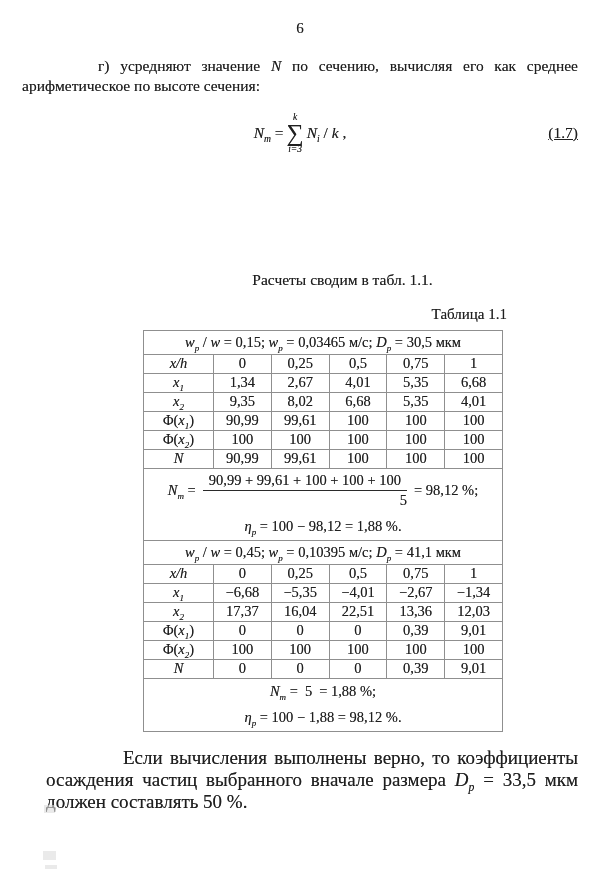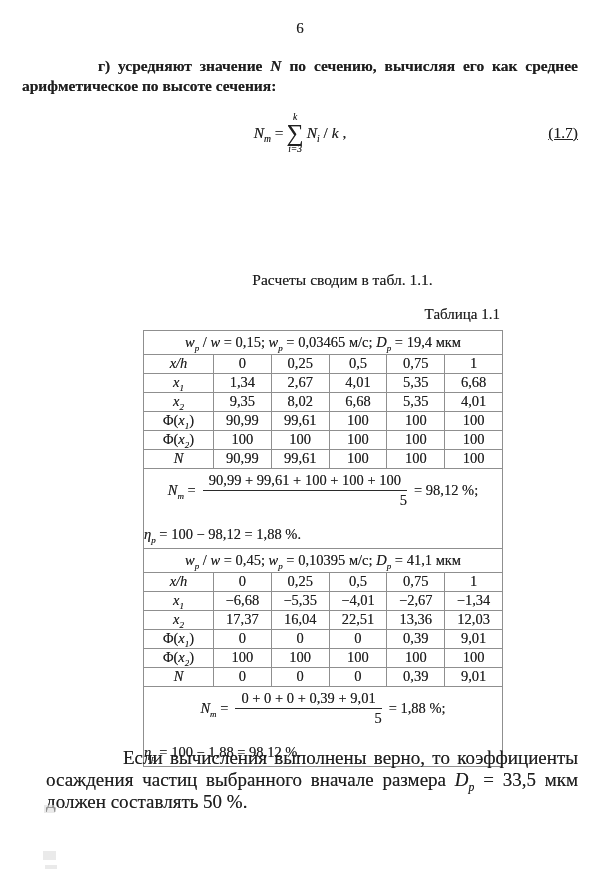--- a/index.html
+++ b/index.html
@@ -17,41 +17,41 @@
   }
   .pagenum{
     position:absolute;top:20px;left:0;width:600px;
     text-align:center;font-size:15px;
   }
   .para{
     position:absolute;left:22px;width:556px;
     font-size:15.5px;line-height:20px;
     text-align:justify;text-indent:76px;
   }
-  .p1{top:56px;font-weight:bold;}
+  .p1{top:56px;}
   .p2{top:174px;}
   .intro{
     position:absolute;top:271px;left:22px;width:556px;
     font-size:15.5px;text-indent:85px;text-align:center;
   }
   .eq{
     position:absolute;left:22px;width:556px;
     display:flex;align-items:center;justify-content:center;
     font-size:15.5px;
   }
   .eq17{top:105px;height:56px;}
   .eq18{top:227px;height:24px;}
   .eq-label{position:absolute;right:0;top:50%;transform:translateY(-50%);font-style:normal;text-decoration:underline;}
   .sum{display:inline-flex;flex-direction:column;align-items:center;line-height:1;margin:0 3px;}
   .sum-top,.sum-bottom{font-size:9.5px;font-style:italic;line-height:10px;}
   .sum-sigma{font-size:24px;line-height:22px;}
   sub{font-size:.62em;line-height:0;}
   i sub{font-style:italic;}
   .caption{
-    position:absolute;top:306px;left:148px;width:352px;
+    position:absolute;top:306px;left:155px;width:352px;
     text-align:right;font-size:15px;
   }
   .tbl{
     position:absolute;top:330px;left:143px;width:360px;
     box-sizing:border-box;border:1px solid #8f8f8f;
     font-size:14.5px;
   }
   .tbl-header{
     box-sizing:border-box;height:24px;line-height:22px;
     text-align:center;border-bottom:1px solid #8f8f8f;
@@ -67,21 +67,21 @@
   .tbl-cell:last-child{border-right:none;}
   .tbl-formula{
     box-sizing:border-box;border-bottom:1px solid #8f8f8f;
     padding:3px 0 4px;
   }
   .t-section:last-child .tbl-formula{border-bottom:none;}
   .f-line1{display:flex;align-items:center;justify-content:center;gap:7px;}
   .frac{display:inline-flex;flex-direction:column;text-align:right;line-height:17px;}
   .frac .num{border-bottom:1px solid #2a2a2a;padding:0 6px 1px;}
   .frac .den{padding-top:1px;}
-  .f-line2{text-align:left;margin-top:15px;line-height:20px;}
+  .f-line2{text-align:center;margin-top:7px;line-height:20px;}
   .conclusion{
     position:absolute;top:747px;left:46px;width:532px;
     font-size:19px;line-height:22px;
     text-align:justify;text-indent:77px;
   }
   .artifact{position:absolute;background:#dcdcdc;opacity:.6;}
   .a1{left:44px;top:805px;width:11px;height:8px;}
   .a2{left:43px;top:851px;width:13px;height:9px;}
   .a3{left:45px;top:865px;width:12px;height:4px;}
 </style>
@@ -106,21 +106,21 @@
   </div>
 
 
 
   <div class="intro"><span>Расчеты сводим в табл. 1.1.</span></div>
 
   <div class="caption">Таблица 1.1</div>
 
   <div class="tbl">
       <div class="t-section">
-        <div class="tbl-header"><i>w<sub>p</sub></i><span> / </span><i>w</i><span> = 0,15;  </span><i>w<sub>p</sub></i><span> = 0,03465 м/с;  </span><i>D<sub>p</sub></i><span> = 19,4 мкм</span></div>
+        <div class="tbl-header"><i>w<sub>p</sub></i><span> / </span><i>w</i><span> = 0,15;  </span><i>w<sub>p</sub></i><span> = 0,03465 м/с;  </span><i>D<sub>p</sub></i><span> = 30,5 мкм</span></div>
         <div class="tbl-row">
           <div class="tbl-cell label"><i>x/h</i></div>
           <div class="tbl-cell val">0</div>
           <div class="tbl-cell val">0,25</div>
           <div class="tbl-cell val">0,5</div>
           <div class="tbl-cell val">0,75</div>
           <div class="tbl-cell val">1</div>
         </div>
         <div class="tbl-row">
           <div class="tbl-cell label"><i>x<sub>1</sub></i></div>
@@ -221,21 +221,20 @@
           <div class="tbl-cell val">0</div>
           <div class="tbl-cell val">0</div>
           <div class="tbl-cell val">0</div>
           <div class="tbl-cell val">0,39</div>
           <div class="tbl-cell val">9,01</div>
         </div>
         <div class="tbl-formula">
           <div class="f-line1">
             <div class="f-lhs"><i>N<sub>m</sub></i><span> =</span></div>
             <div class="frac">
-              <div class="num">0 + 0 + 0 + 0,39 + 9,01</div>
               <div class="den">5</div>
             </div>
             <div class="f-res">= 1,88 %;</div>
           </div>
           <div class="f-line2"><i>η<sub>p</sub></i><span> = 100 − 1,88 = 98,12 %.</span></div>
         </div>
       </div>
     </div>
 
   <div class="conclusion"><span>Если вычисления выполнены верно, то коэффициенты осаждения частиц выбранного вначале размера </span><i>D<sub>p</sub></i><span> = 33,5 мкм должен составлять 50 %.</span></div>

